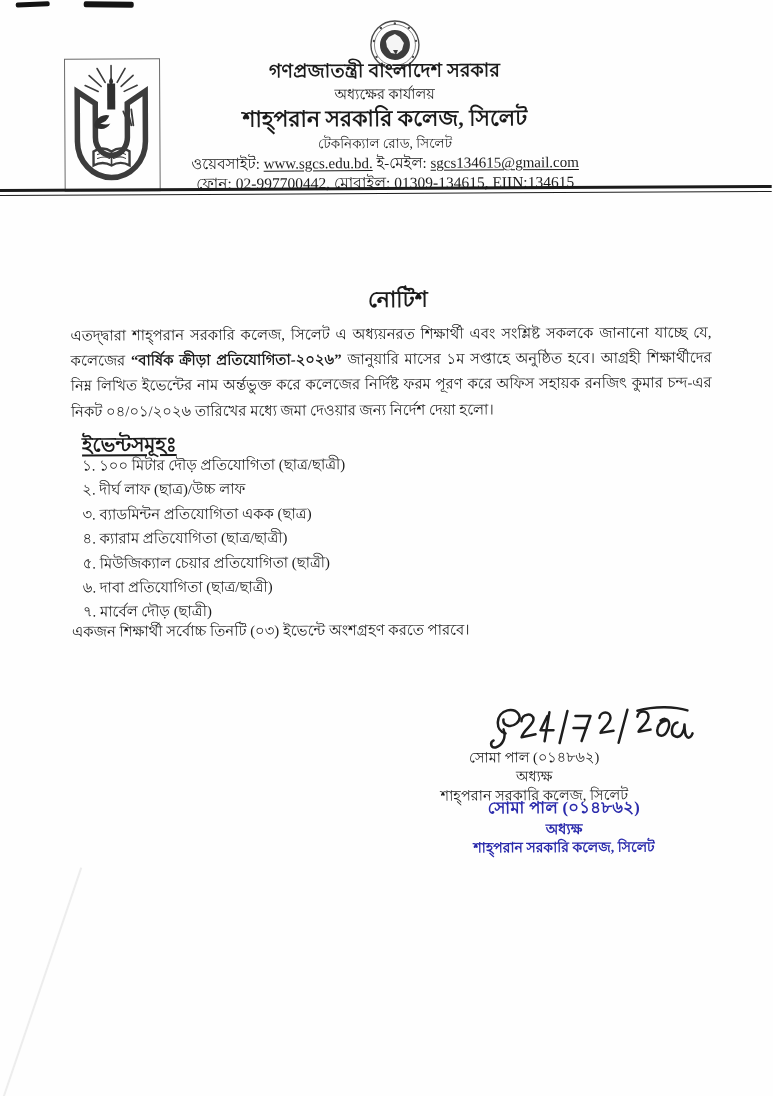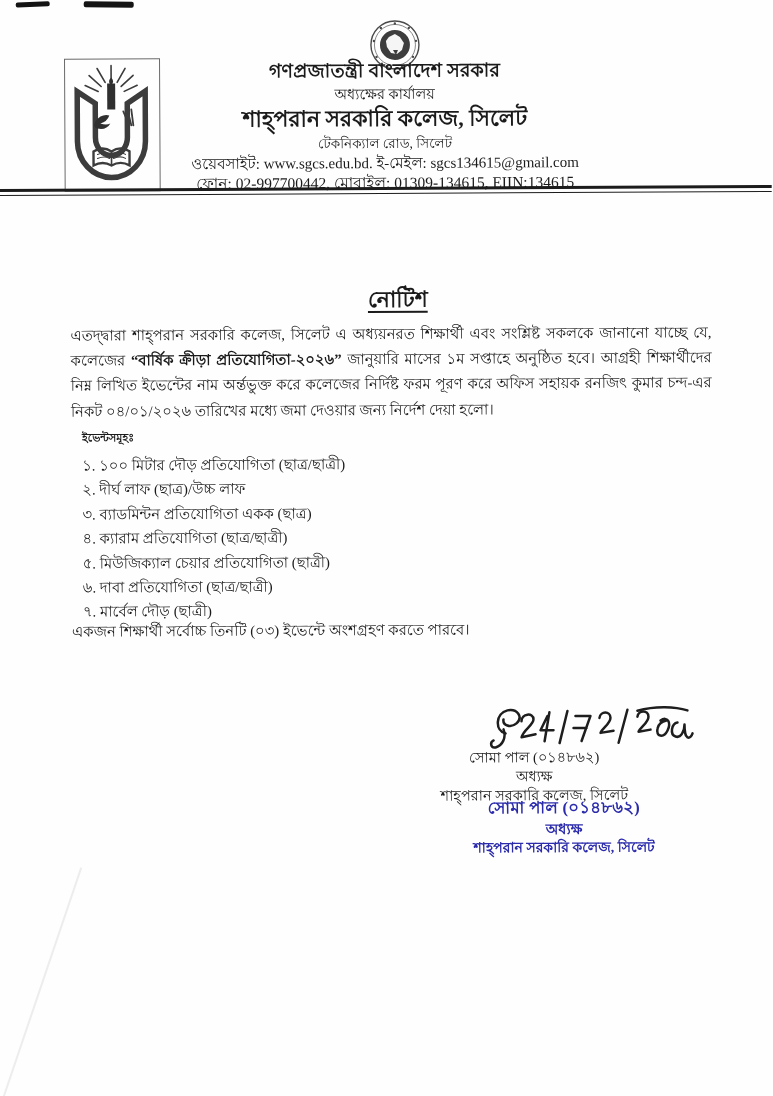--- a/index.html
+++ b/index.html
@@ -21,44 +21,44 @@
 
   
   .logo-box{position:absolute;left:66px;top:57px;width:96px;height:133px;border:1.5px solid #6a6a6a;box-sizing:border-box;}
   .emblem{position:absolute;left:371px;top:17px;width:52px;height:57px;}
   .header-text{position:absolute;left:0;right:0;top:61px;text-align:center;line-height:1;}
   .govt-line{font-size:19px;font-weight:600;letter-spacing:.2px;margin:0 0 7px 0;}
   .office-line{font-size:14.5px;margin:0 0 6px 0;}
   .college-name{font-size:22px;font-weight:700;margin:0 0 7px 0;}
   .address-line{font-size:13.5px;margin:0 0 6px 0;}
   .contact-line{font-size:15px;margin:0 0 4px 0;}
-  .contact-line .u{text-underline-offset:2px;}
+  .contact-line .u{text-decoration:underline;text-underline-offset:2px;}
   .phone-line{font-size:15.5px;margin:0;}
 
   .rule-a{position:absolute;left:0;right:0;top:187px;border-top:3px solid #1c1c1c;}
   .rule-b{position:absolute;left:0;right:0;top:193px;border-top:1.5px solid #1c1c1c;}
 
   .date-line{position:absolute;top:202px;right:70px;font-size:15.5px;}
 
   .notice-title{
     position:absolute;left:0;right:0;top:282px;text-align:center;
     font-size:22px;font-weight:700;
   }
-  .notice-title span{text-decoration:underline;text-underline-offset:4px;text-decoration-thickness:1.5px;margin-left:24px;}
+  .notice-title span{text-underline-offset:4px;text-decoration-thickness:1.5px;margin-left:24px;}
 
   .body-par{
     position:absolute;left:71px;top:322px;width:641px;
     font-size:14.8px;line-height:25.2px;text-align:justify;
   }
   .body-par .hl{font-weight:700;}
 
   .events-heading{
     position:absolute;left:82px;top:428px;
-    font-size:11px;font-weight:700;
-    text-underline-offset:3px;
+    font-size:20px;font-weight:700;
+    text-decoration:underline;text-underline-offset:3px;
   }
   .events-list{position:absolute;left:82px;top:452px;font-size:14.8px;}
   .events-list .ev{height:24.4px;line-height:24.4px;white-space:nowrap;}
 
   .note-line{position:absolute;left:71px;top:618px;font-size:14.8px;}
 
   .sig-scrawl{position:absolute;left:486px;top:700px;width:208px;height:56px;}
   .sig-block{position:absolute;left:400px;top:749px;width:265px;text-align:center;font-size:14.5px;line-height:18.8px;}
   .stamp-block{position:absolute;left:428px;top:801px;width:268px;text-align:center;font-weight:700;line-height:1;}
   .stamp-name{font-size:16.5px;margin:0 0 5px 0;letter-spacing:.3px;}

